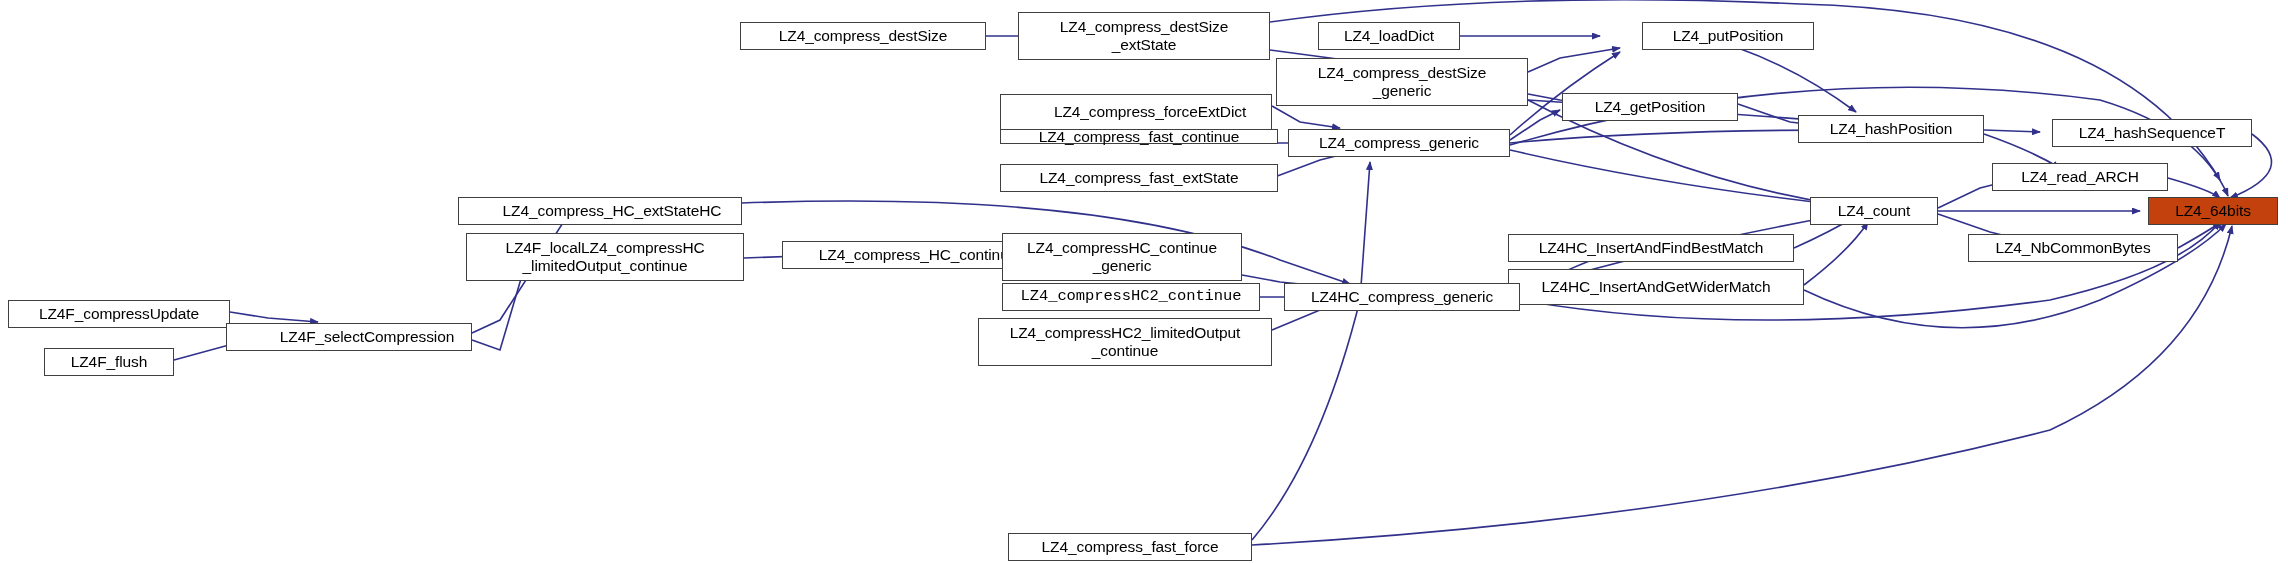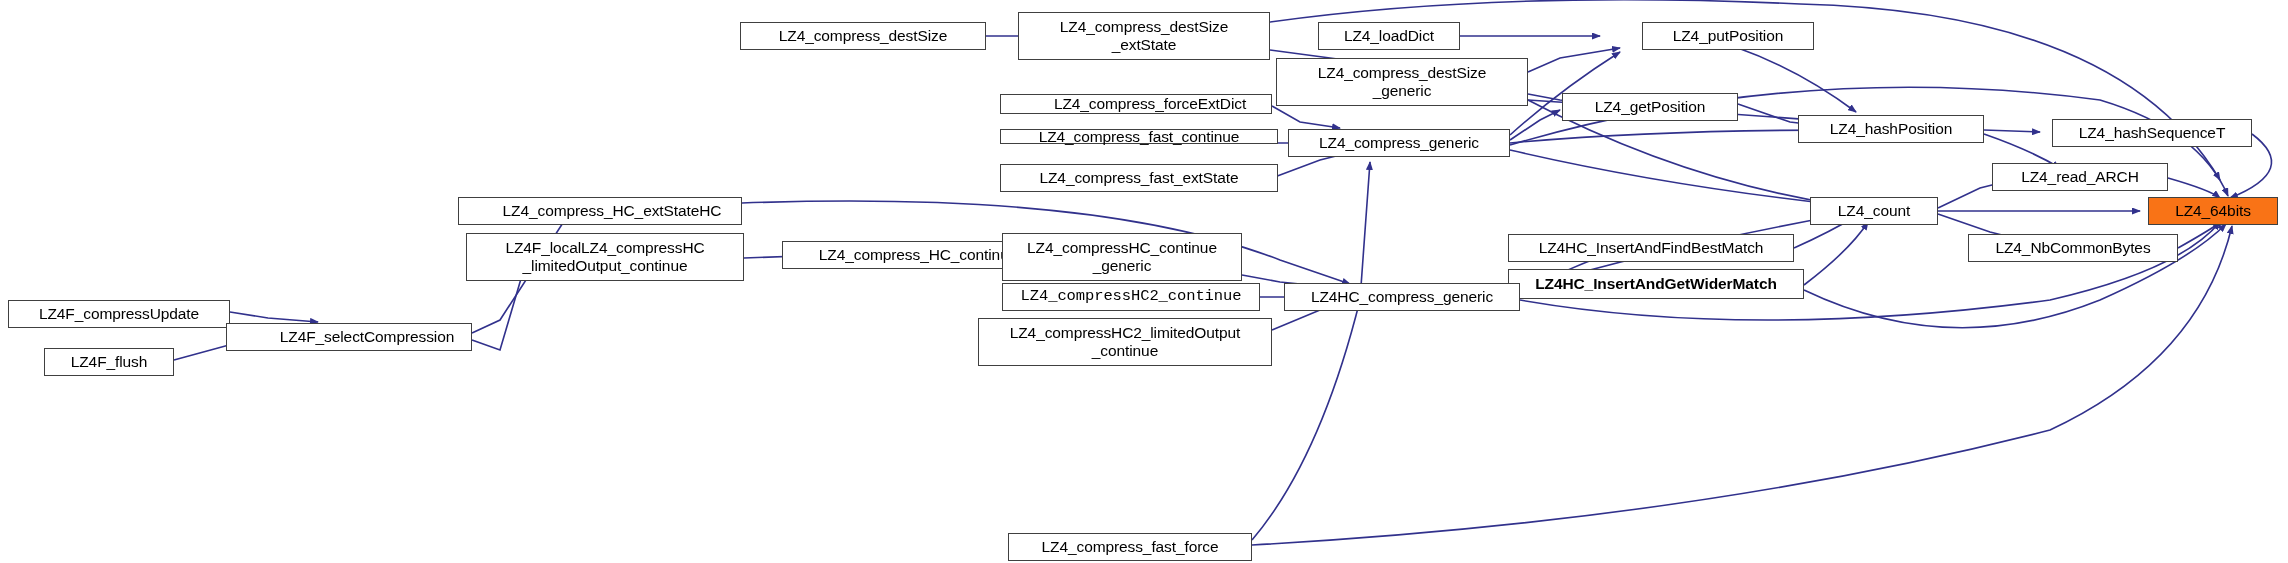--- a/index.html
+++ b/index.html
@@ -33,21 +33,21 @@
     line-height: 1.12;
     display: flex;
     align-items: center;
     justify-content: center;
     text-align: center;
     white-space: pre;
     letter-spacing: -0.1px;
     z-index: 3;
   }
   .gnode.highlight {
-    background: #f97316;
+    background: #c2410c;
   }
   .gnode.two-line {
     line-height: 1.18;
   }
 </style>
 </head>
 <body>
 
 <div id="graph-root">
   <svg id="edge-layer" viewBox="0 0 2288 563" width="2288" height="563" xmlns="http://www.w3.org/2000/svg">
@@ -111,35 +111,35 @@
       <div class="gnode" style="left: 740px; top: 22px; width: 246px; height: 28px;">LZ4_compress_destSize</div>
       <div class="gnode two-line" style="left: 1018px; top: 12px; width: 252px; height: 48px;">LZ4_compress_destSize
 _extState</div>
       <div class="gnode" style="left: 1318px; top: 22px; width: 142px; height: 28px;">LZ4_loadDict</div>
       <div class="gnode" style="left: 1642px; top: 22px; width: 172px; height: 28px;">LZ4_putPosition</div>
       <div class="gnode two-line" style="left: 1276px; top: 58px; width: 252px; height: 48px;">LZ4_compress_destSize
 _generic</div>
       <div class="gnode" style="left: 1562px; top: 93px; width: 176px; height: 28px;">LZ4_getPosition</div>
       <div class="gnode" style="left: 1798px; top: 115px; width: 186px; height: 28px;">LZ4_hashPosition</div>
       <div class="gnode" style="left: 2052px; top: 119px; width: 200px; height: 28px;">LZ4_hashSequenceT</div>
-      <div class="gnode" style="left: 1000px; top: 94px; width: 272px; height: 20px; padding-left: 28px;">LZ4_compress_forceExtDict</div>
+      <div class="gnode" style="left: 1000px; top: 94px; width: 272px; height: 36px; padding-left: 28px;">LZ4_compress_forceExtDict</div>
       <div class="gnode" style="left: 1000px; top: 129px; width: 278px; height: 15px;">LZ4_compress_fast_continue</div>
       <div class="gnode" style="left: 1000px; top: 164px; width: 278px; height: 28px;">LZ4_compress_fast_extState</div>
       <div class="gnode" style="left: 1288px; top: 129px; width: 222px; height: 28px;">LZ4_compress_generic</div>
       <div class="gnode" style="left: 1992px; top: 163px; width: 176px; height: 28px;">LZ4_read_ARCH</div>
       <div class="gnode highlight" style="left: 2148px; top: 197px; width: 130px; height: 28px;">LZ4_64bits</div>
       <div class="gnode" style="left: 458px; top: 197px; width: 284px; height: 28px; padding-left: 24px;">LZ4_compress_HC_extStateHC</div>
       <div class="gnode" style="left: 1810px; top: 197px; width: 128px; height: 28px;">LZ4_count</div>
       <div class="gnode two-line" style="left: 466px; top: 233px; width: 278px; height: 48px;">LZ4F_localLZ4_compressHC
 _limitedOutput_continue</div>
       <div class="gnode" style="left: 782px; top: 241px; width: 272px; height: 28px;">LZ4_compress_HC_continue</div>
       <div class="gnode two-line" style="left: 1002px; top: 233px; width: 240px; height: 48px;">LZ4_compressHC_continue
 _generic</div>
       <div class="gnode" style="left: 1508px; top: 234px; width: 286px; height: 28px;">LZ4HC_InsertAndFindBestMatch</div>
       <div class="gnode" style="left: 1968px; top: 234px; width: 210px; height: 28px;">LZ4_NbCommonBytes</div>
-      <div class="gnode" style="left: 1508px; top: 269px; width: 296px; height: 30px; font-weight: bold;">LZ4HC_InsertAndGetWiderMatch</div>
+      <div class="gnode" style="left: 1508px; top: 269px; width: 296px; height: 36px;">LZ4HC_InsertAndGetWiderMatch</div>
       <div class="gnode" style="left: 1002px; top: 283px; width: 258px; height: 28px; font-family: Liberation Mono, monospace;">LZ4_compressHC2_continue</div>
       <div class="gnode" style="left: 1284px; top: 283px; width: 236px; height: 28px;">LZ4HC_compress_generic</div>
       <div class="gnode two-line" style="left: 978px; top: 318px; width: 294px; height: 48px;">LZ4_compressHC2_limitedOutput
 _continue</div>
       <div class="gnode" style="left: 1008px; top: 533px; width: 244px; height: 28px;">LZ4_compress_fast_force</div>
     </div>
 </div>
 
 </body></html>

